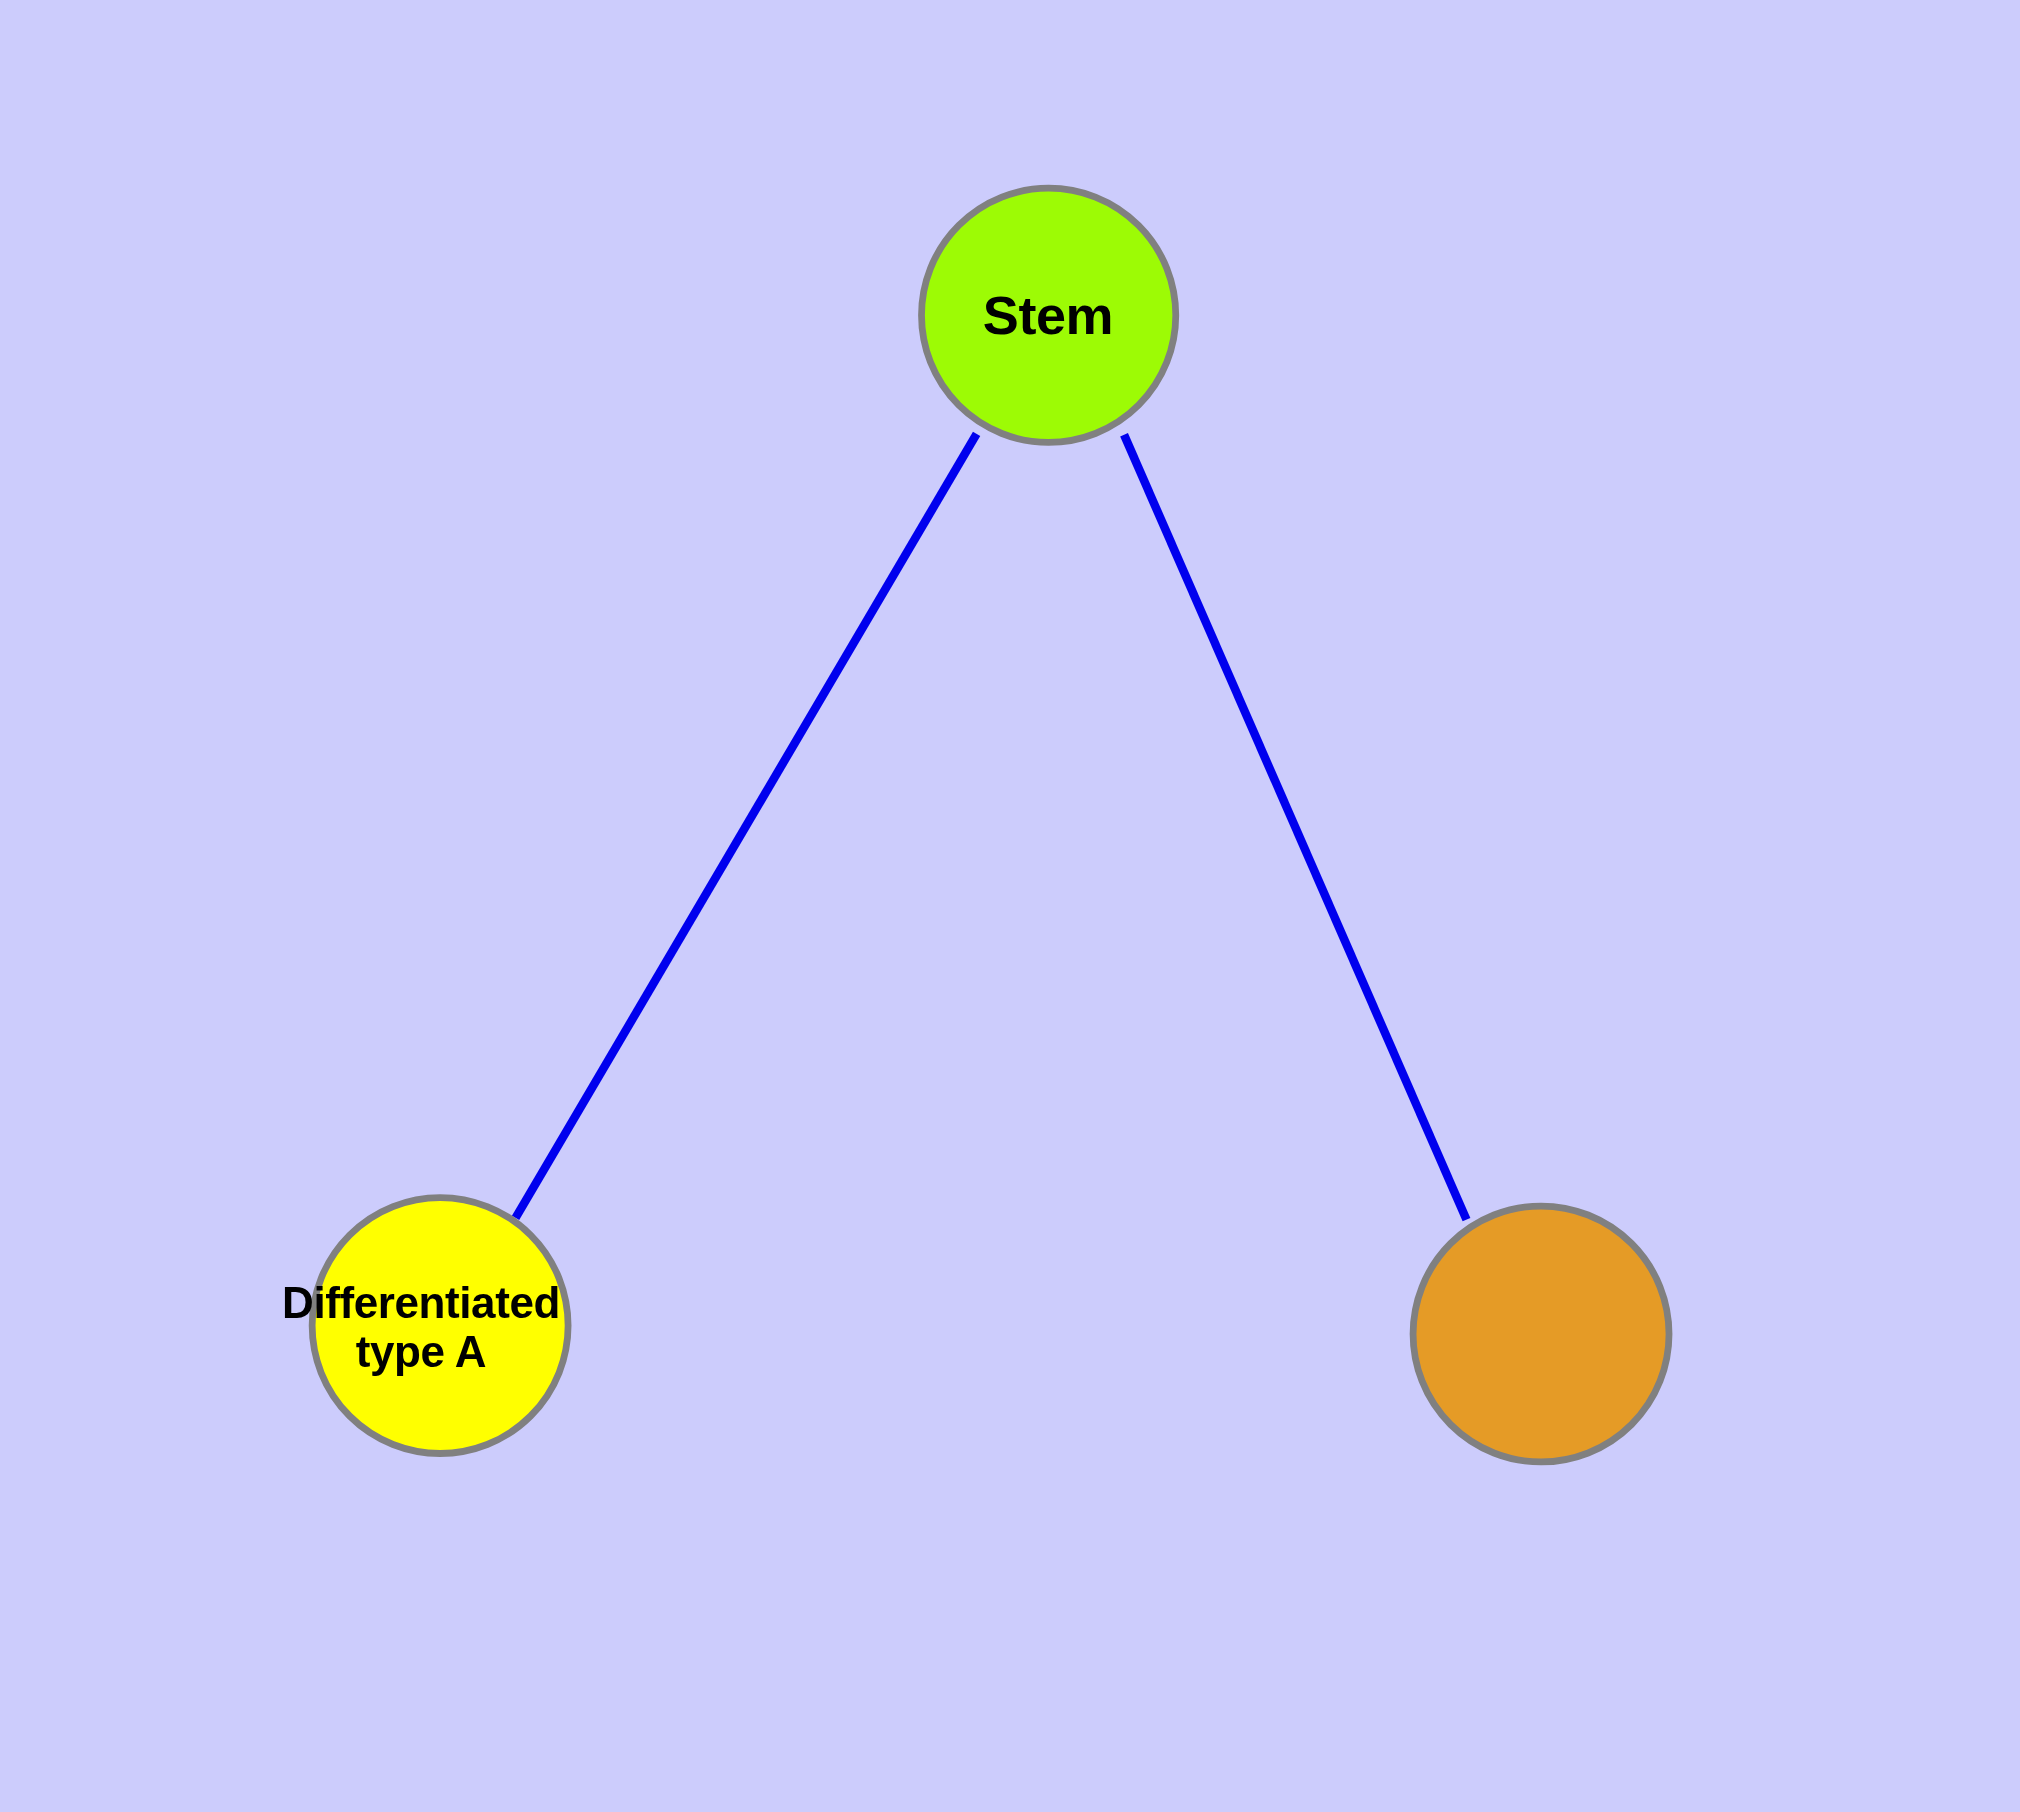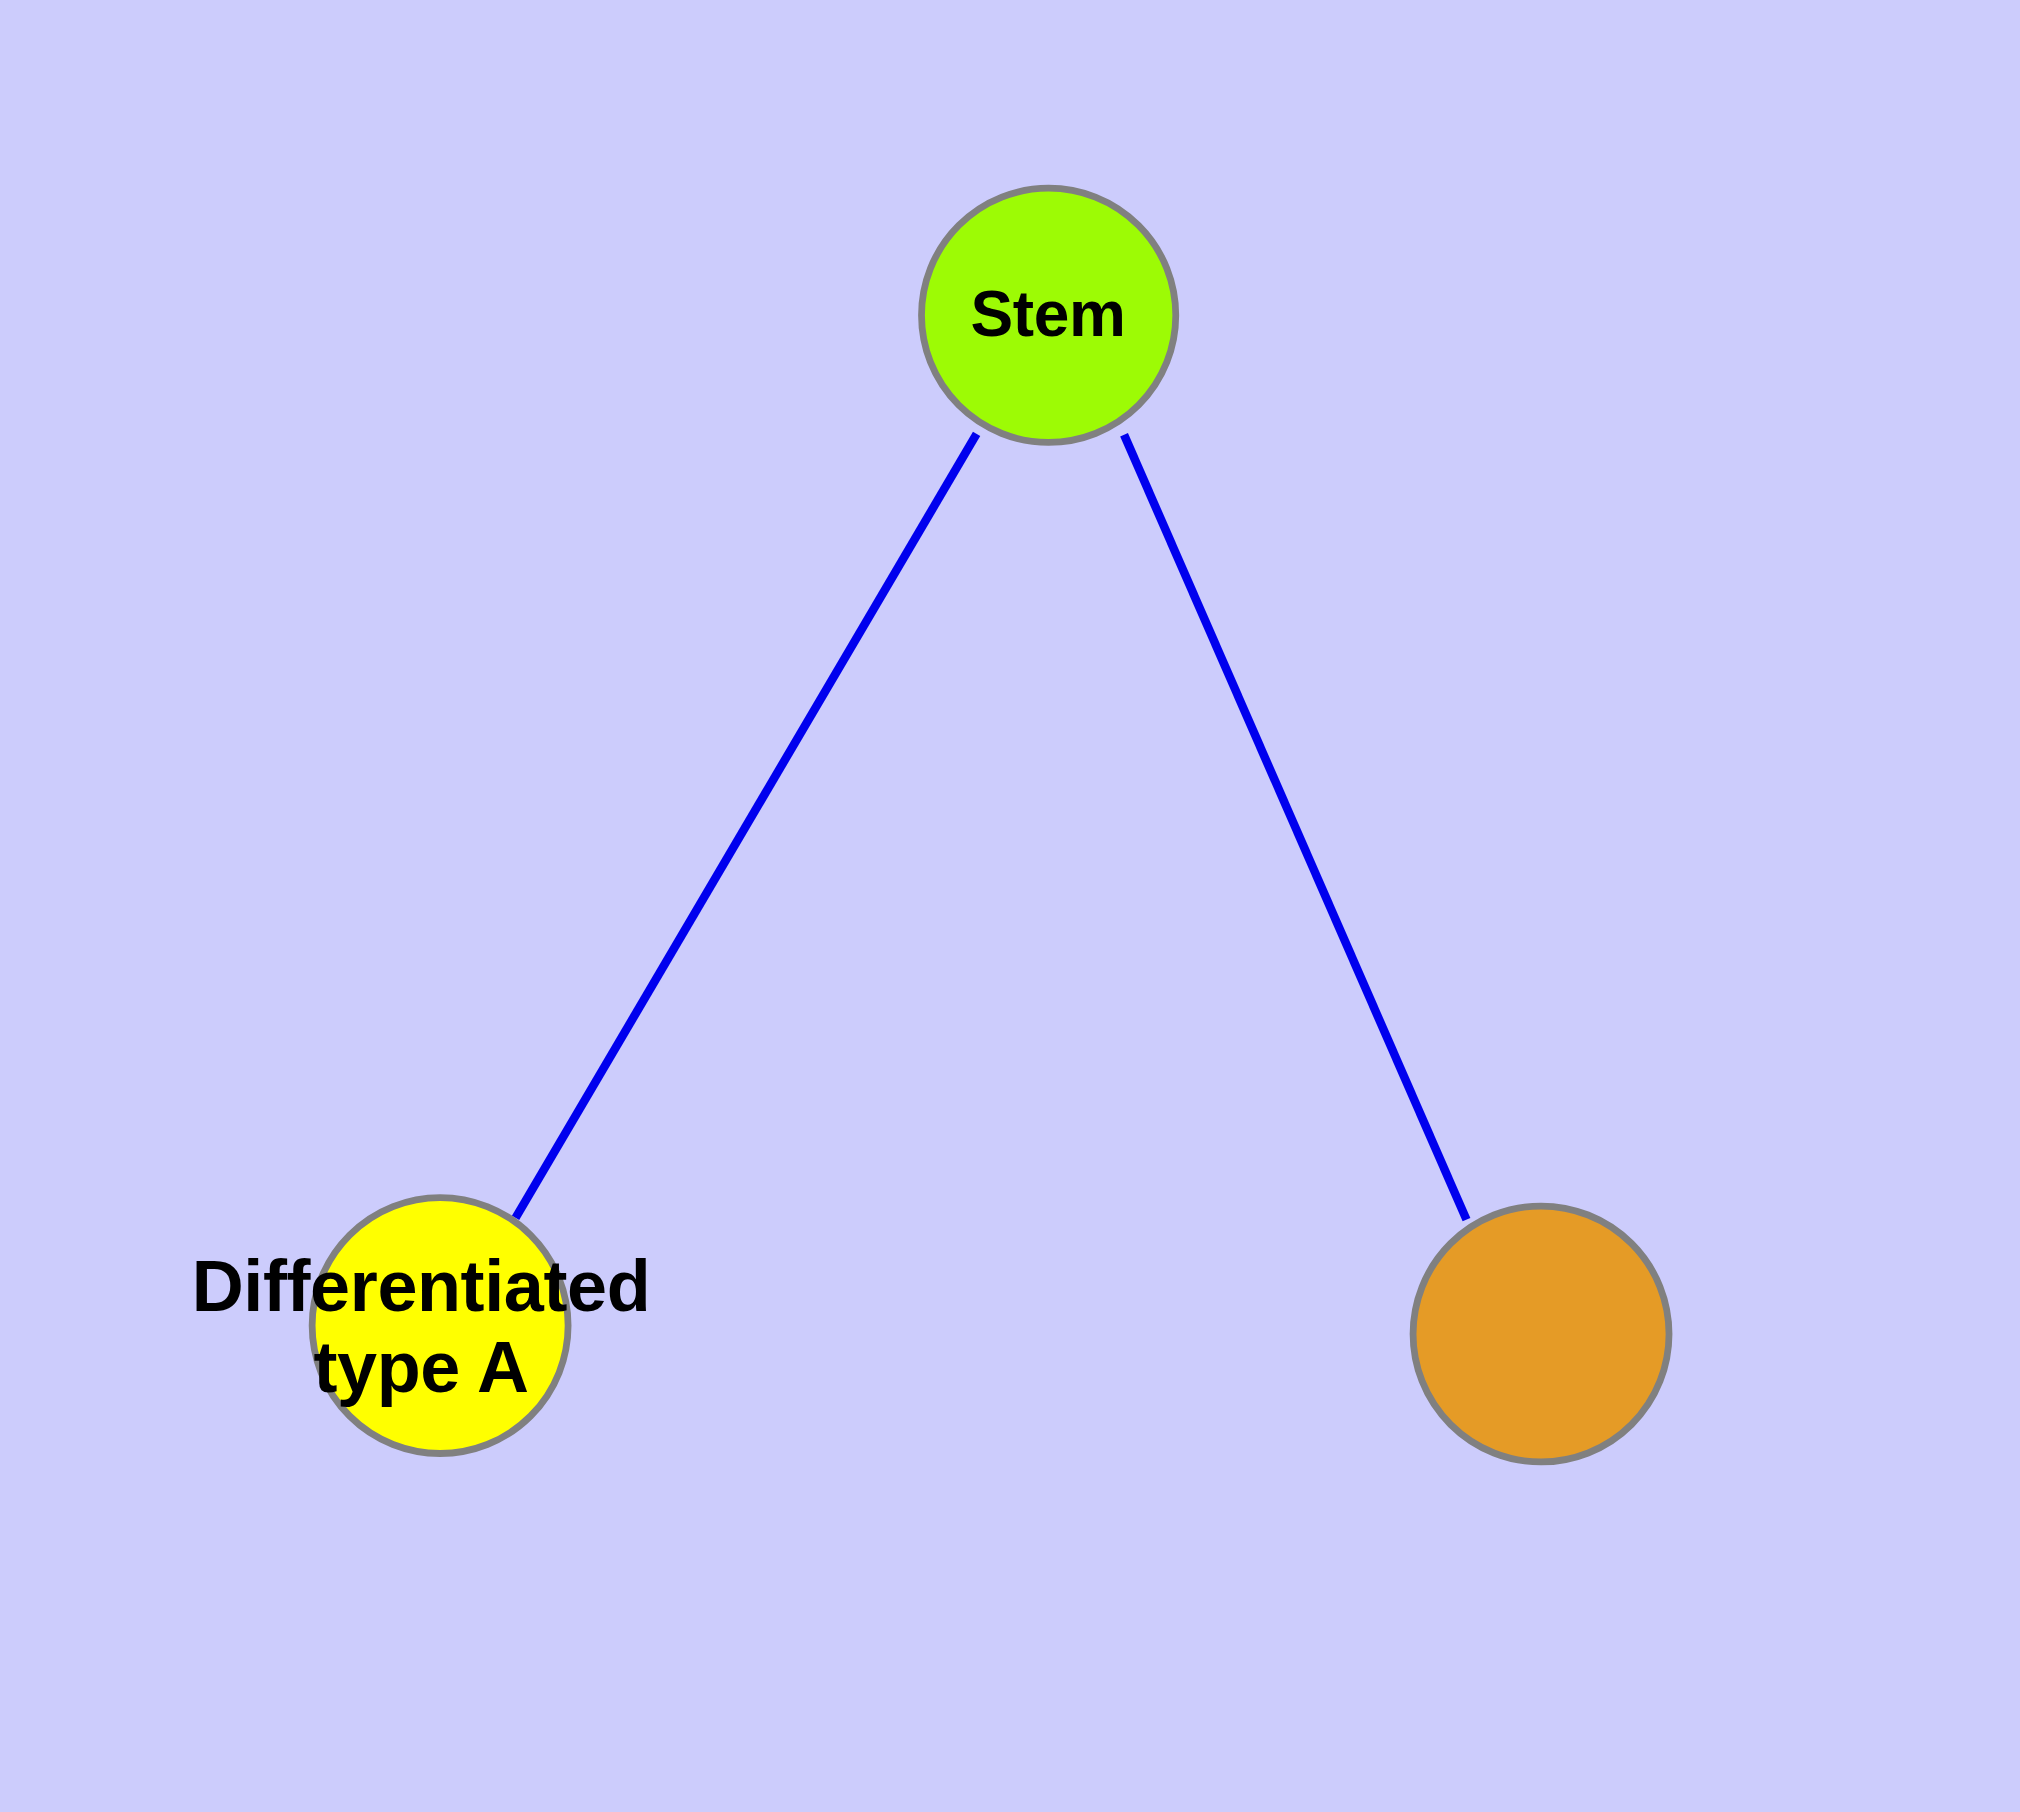--- a/index.html
+++ b/index.html
@@ -35,27 +35,27 @@
     text-align: center;
     white-space: pre;
     line-height: 1.12;
     pointer-events: none;
     letter-spacing: -0.4px;
   }
   #label-stem {
     left: 1048px;
     top: 315px;
     transform: translate(-50%, -50%);
-    font-size: 64px;
+    font-size: 54px;
   }
   #label-diff-a {
     left: 421px;
     top: 1327px;
     transform: translate(-50%, -50%);
-    font-size: 72px;
+    font-size: 44px;
   }
   #label-diff-b {
     left: 1519px;
     top: 1336px;
     transform: translate(-50%, -50%);
     font-size: 64px;
   }
 </style>
 </head>
 <body>

